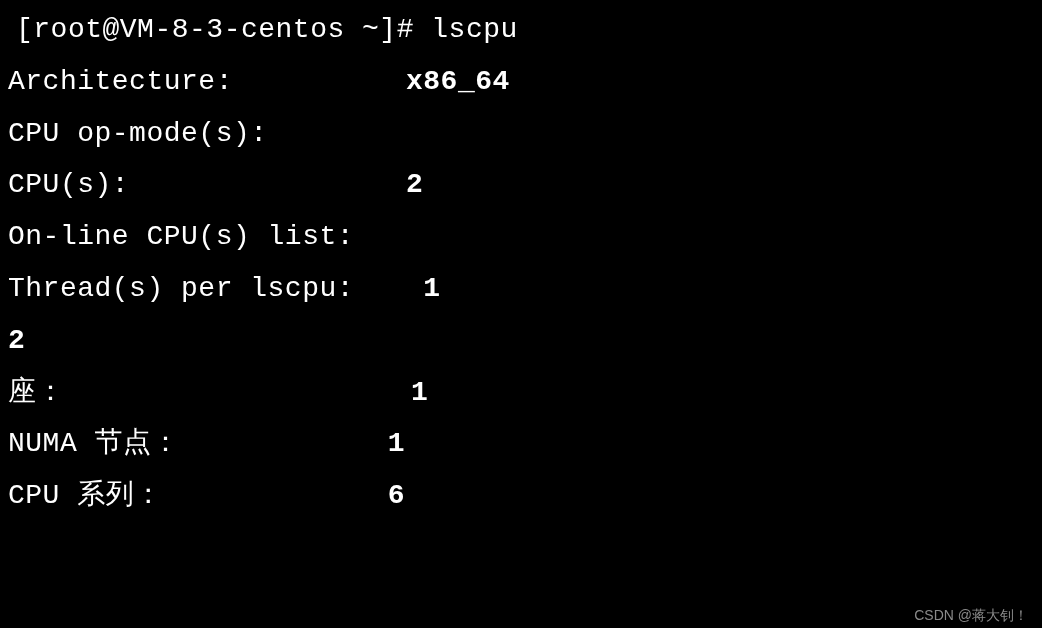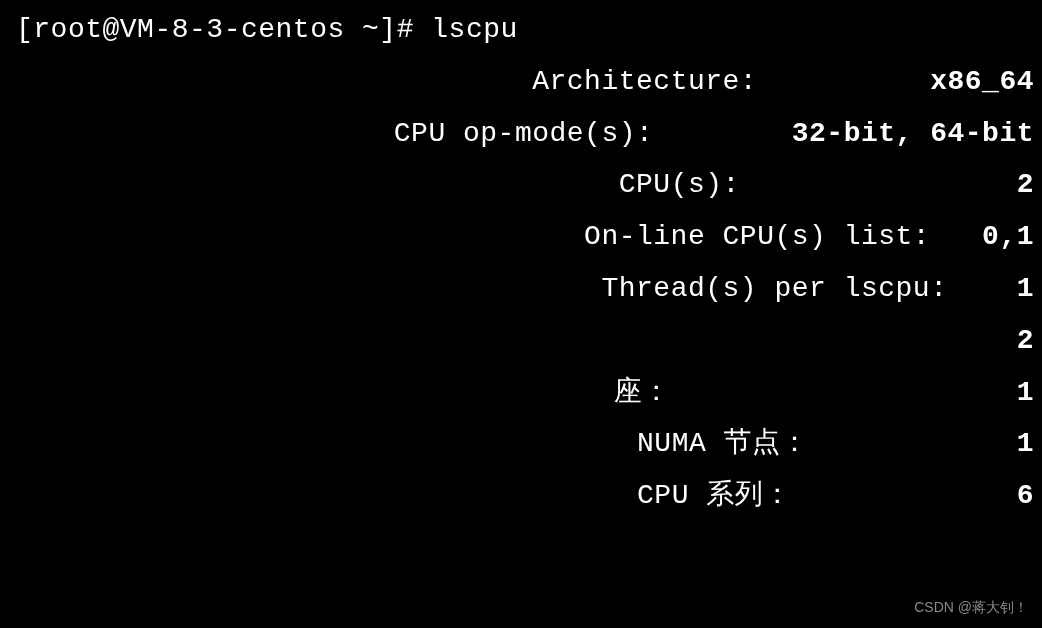--- a/index.html
+++ b/index.html
@@ -20,50 +20,49 @@
       position: relative;
       letter-spacing: 0.5px;
     }
     .prompt-line {
       white-space: pre;
       margin-left: 8px;
     }
     .output-line {
       display: flex;
       white-space: pre;
-      justify-content: flex-end;
     }
     .label {
       display: inline-block;
     }
     .value {
       display: inline-block;
       font-weight: bold;
     }
     .watermark {
       position: absolute;
-      bottom: 14px;
+      bottom: 6px;
       right: 14px;
       font-size: 14px;
       color: #8a8a8a;
       font-family: sans-serif;
       letter-spacing: 0;
       line-height: 1;
     }
   </style>
 </head>
 <body>
 
 <div class="terminal">
   <div class="prompt-line"><span>[root@VM-8-3-centos ~]#</span> <span>lscpu</span></div>
   <div class="output-line"><span class="label">Architecture:          </span><span class="value">x86_64</span></div>
-  <div class="output-line"><span class="label">CPU op-mode(s):        </span><span class="value">32-bit, 64-bit</span></div>
+  <div class="output-line"><span class="label">CPU op-mode(s):        </span></div>
   <div class="output-line"></div>
   <div class="output-line"><span class="label">CPU(s):                </span><span class="value">2</span></div>
-  <div class="output-line"><span class="label">On-line CPU(s) list:   </span><span class="value">0,1</span></div>
+  <div class="output-line"><span class="label">On-line CPU(s) list:   </span></div>
   <div class="output-line"><span class="label">Thread(s) per lscpu:    </span><span class="value">1</span></div>
   <div class="output-line"><span class="value">2</span></div>
   <div class="output-line"><span class="label">座：                   </span><span class="value"> 1</span></div>
   <div class="output-line"><span class="label">NUMA 节点：         </span><span class="value">   1</span></div>
   <div class="output-line"><span class="label">CPU 系列：          </span><span class="value">   6</span></div>
 </div>
 
 <div class="watermark">CSDN @蒋大钊！</div>
 
 </body></html>

